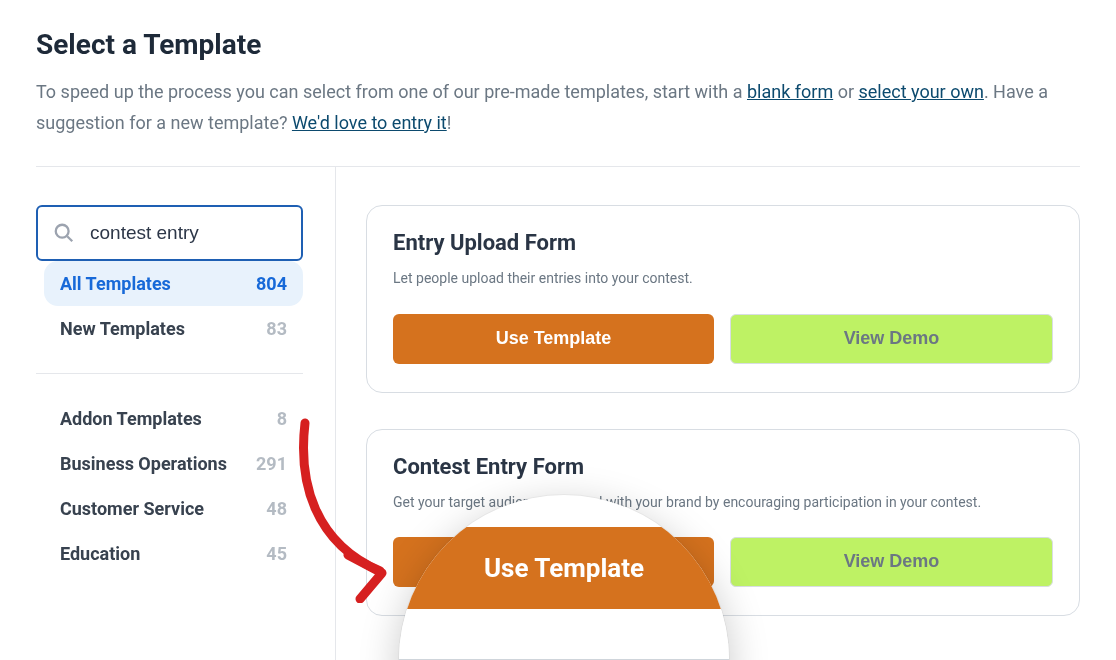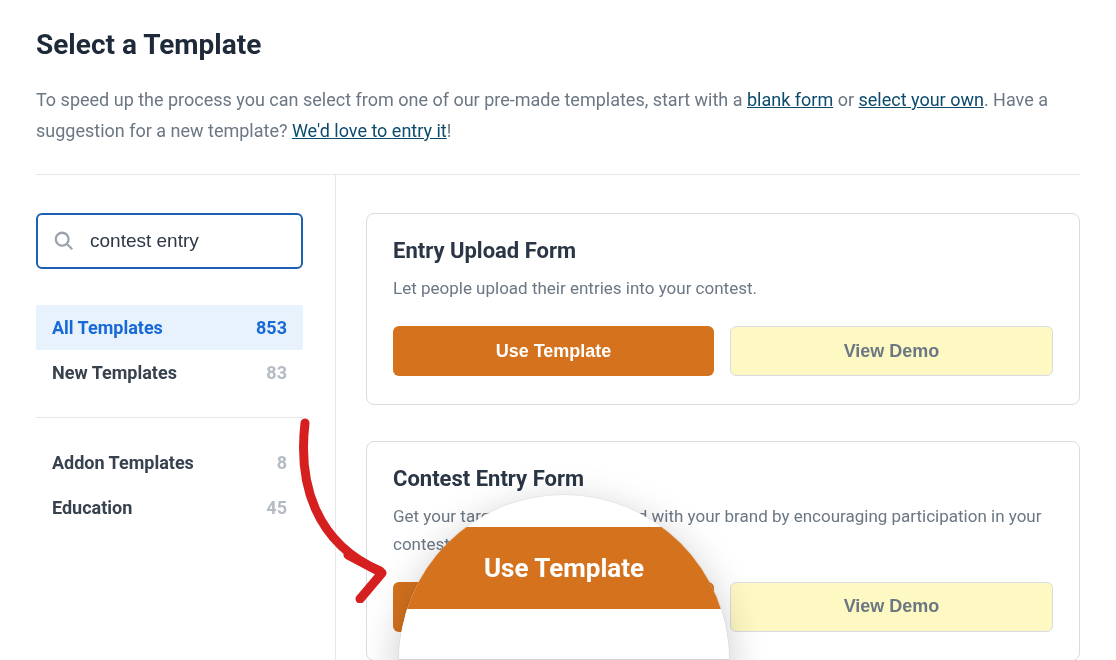--- a/index.html
+++ b/index.html
@@ -12,21 +12,21 @@
       overflow: hidden;
       position: relative;
     }
     .page {
       padding: 28px 36px 0 36px;
     }
     .page-title {
       font-size: 28px;
       font-weight: 700;
       color: #1e2a39;
-      margin-bottom: 24px;
+      margin-bottom: 16px;
     }
     .page-desc {
       font-size: 18px;
       color: #6b7783;
       line-height: 1.7;
       margin-bottom: 28px;
     }
     .page-desc a, .page-desc .link {
       color: #0c4a6e;
       text-decoration: underline;
@@ -42,21 +42,20 @@
     }
     .sidebar {
       width: 300px;
       padding-top: 38px;
       padding-right: 32px;
       border-right: 1px solid #e5e7eb;
       min-height: 500px;
     }
     .search-wrap {
       position: relative;
-      margin-bottom: 36px;
     }
     .search-icon {
       position: absolute;
       left: 17px;
       top: 50%;
       transform: translateY(-50%);
       width: 22px;
       height: 22px;
       color: #9ca3af;
     }
@@ -75,22 +74,23 @@
       list-style: none;
     }
     .cat-item {
       display: flex;
       justify-content: space-between;
       align-items: center;
       padding: 12px 16px;
       font-size: 18px;
       font-weight: 700;
       color: #38424f;
-      border-radius: 2px;
+      border-radius: 14px;
       cursor: pointer;
+      margin-left: 8px;
     }
     .cat-item.active {
       background: #e8f2fc;
       color: #1769d8;
     }
     .cat-count {
       color: #b4bbc3;
       font-weight: 700;
     }
     .cat-item.active .cat-count {
@@ -100,33 +100,33 @@
       border: none;
       border-top: 1px solid #e5e7eb;
       margin: 22px 0 22px 0;
     }
     .content {
       flex: 1;
       padding: 38px 0 0 30px;
     }
     .tpl-card {
       border: 1px solid #d8dde3;
-      border-radius: 8px;
+      border-radius: 16px;
       padding: 24px 26px 28px 26px;
       margin-bottom: 36px;
       background: #fff;
     }
     .tpl-title {
       font-size: 22px;
       font-weight: 700;
       color: #2a3545;
       margin-bottom: 12px;
     }
     .tpl-desc {
-      font-size: 17px;
+      font-size: 14px;
       color: #6b7783;
       line-height: 1.6;
       margin-bottom: 24px;
     }
     .tpl-actions {
       display: flex;
       gap: 16px;
     }
     .btn {
       flex: 1;
@@ -138,21 +138,21 @@
       display: flex;
       align-items: center;
       justify-content: center;
       border: none;
     }
     .btn-primary {
       background: #d5721e;
       color: #fff;
     }
     .btn-secondary {
-      background: #fef9c3;
+      background: #bef264;
       border: 1px solid #d8dde3;
       color: #6b7783;
     }
     
     .lens {
       position: absolute;
       width: 330px;
       height: 330px;
       border-radius: 50%;
       background: #fff;
@@ -208,32 +208,40 @@
       <div class="search-wrap">
         <svg class="search-icon" viewBox="0 0 24 24" fill="none" stroke="currentColor" stroke-width="2.5">
           <circle cx="10" cy="10" r="7"></circle>
           <line x1="21" y1="21" x2="15.5" y2="15.5"></line>
         </svg>
         <input type="text" class="search-input" value="contest entry" style="">
       </div>
       <ul class="cat-list">
         <li class="cat-item active">
           <span>All Templates</span>
-          <span class="cat-count">853</span>
+          <span class="cat-count">804</span>
         </li>
         <li class="cat-item">
           <span>New Templates</span>
           <span class="cat-count">83</span>
         </li>
       </ul>
       <hr class="cat-divider">
       <ul class="cat-list">
         <li class="cat-item">
           <span>Addon Templates</span>
           <span class="cat-count">8</span>
+        </li>
+        <li class="cat-item">
+          <span>Business Operations</span>
+          <span class="cat-count">291</span>
+        </li>
+        <li class="cat-item">
+          <span>Customer Service</span>
+          <span class="cat-count">48</span>
         </li>
         <li class="cat-item">
           <span>Education</span>
           <span class="cat-count">45</span>
         </li>
       </ul>
     </aside>
     <section class="content">
       <div class="tpl-card">
         <div class="tpl-title">Entry Upload Form</div>

